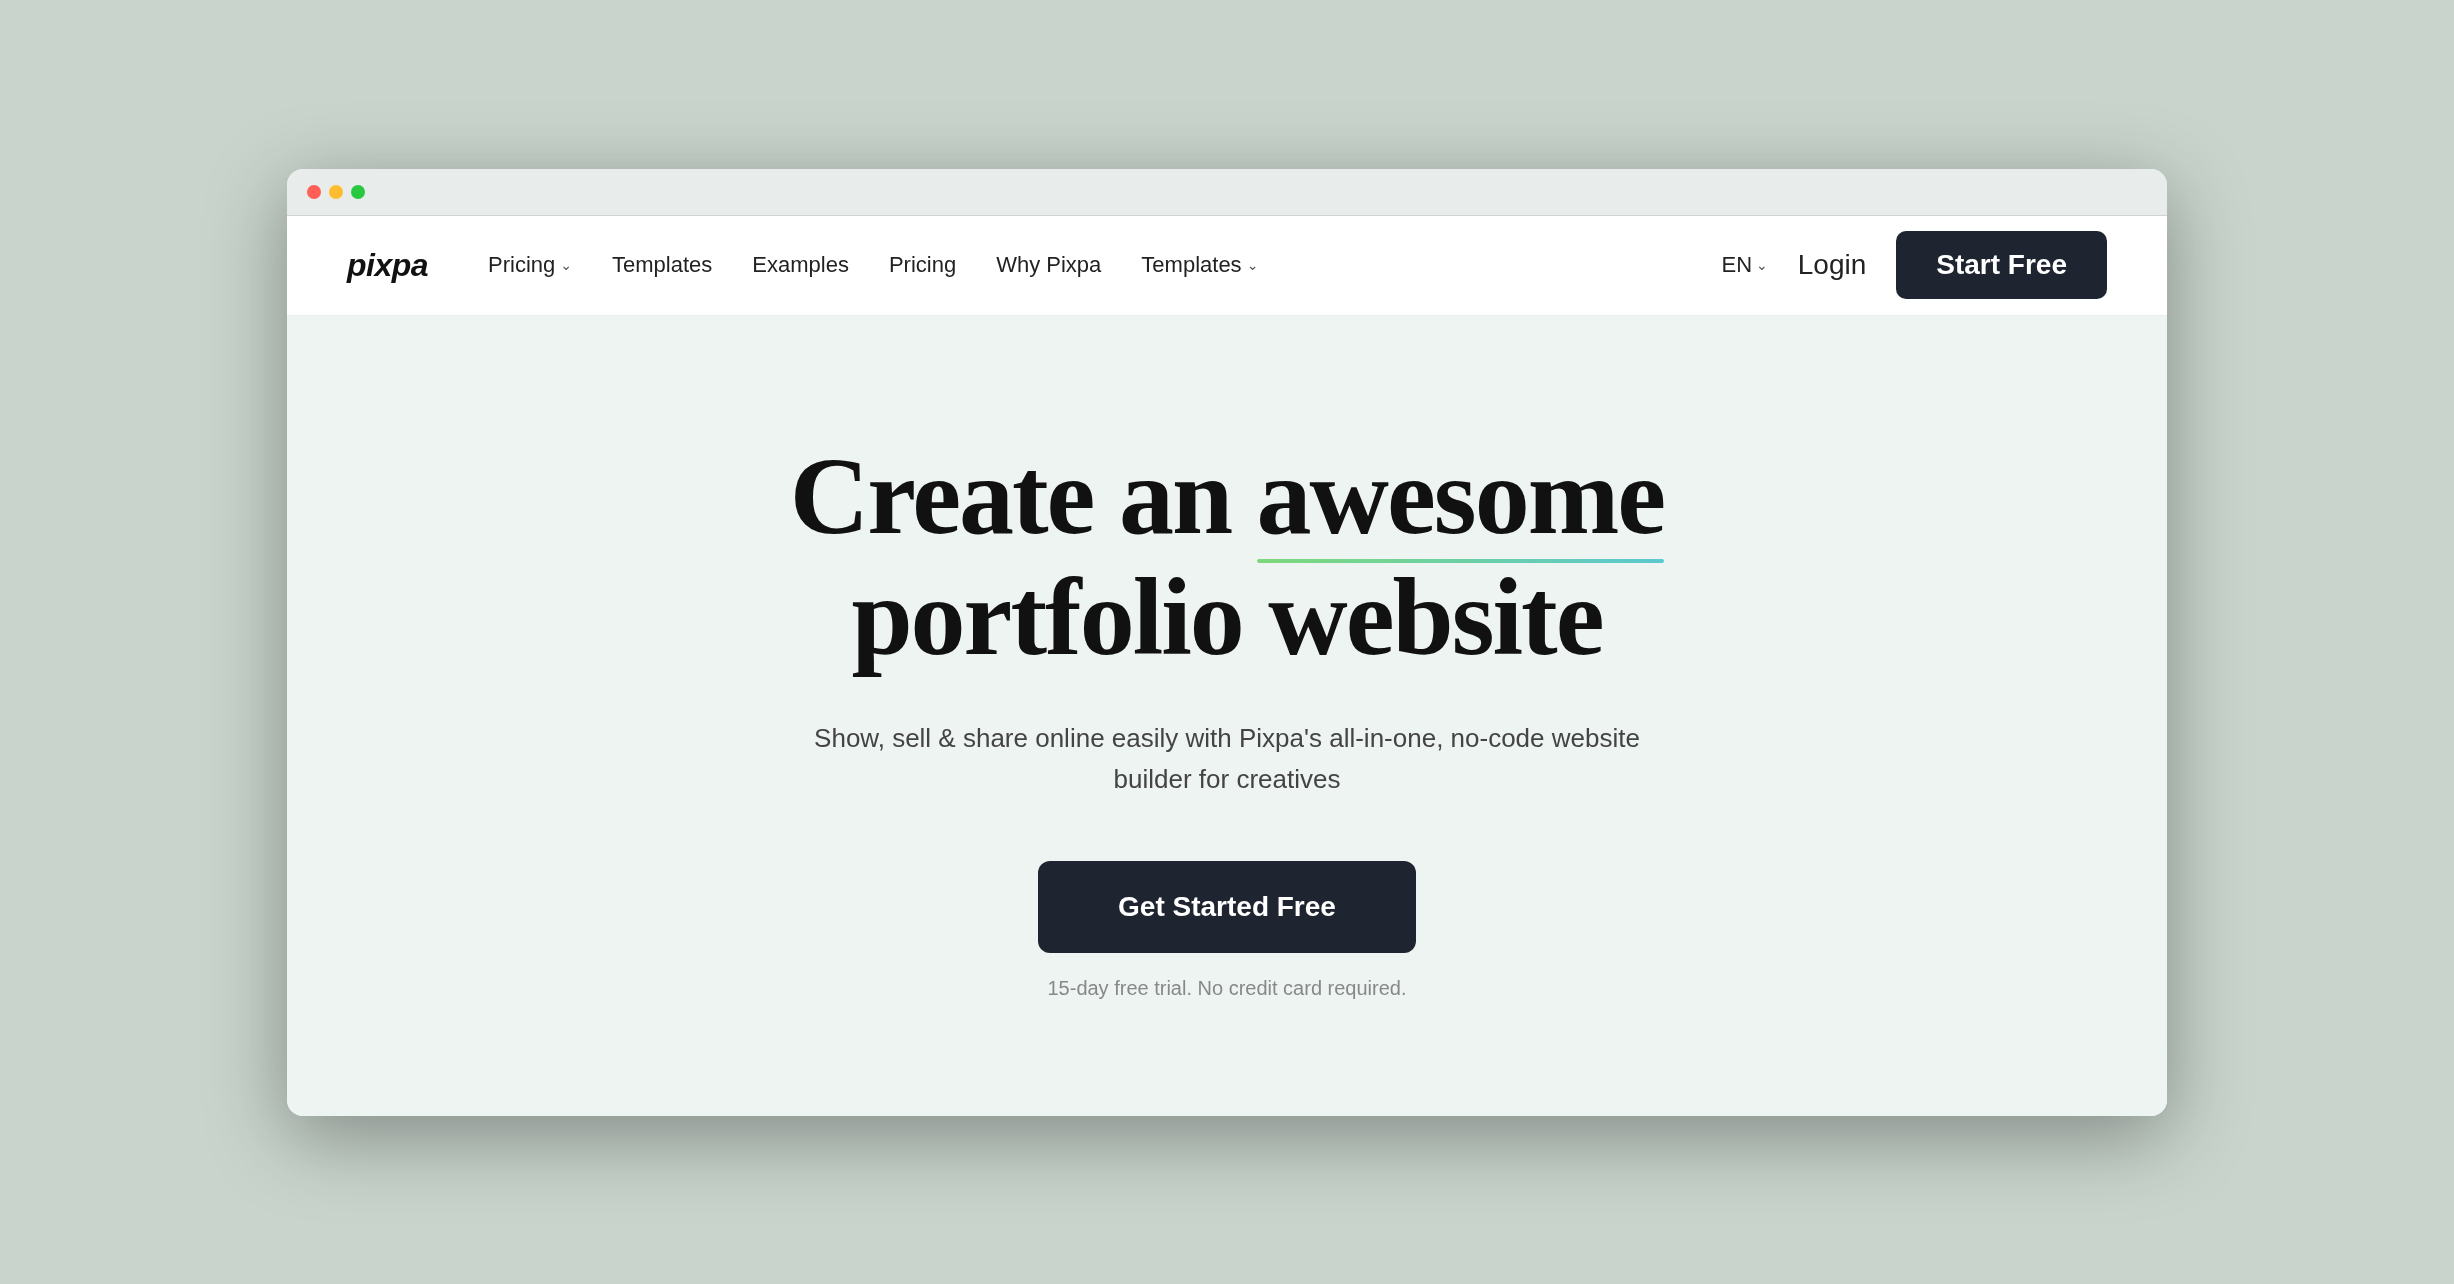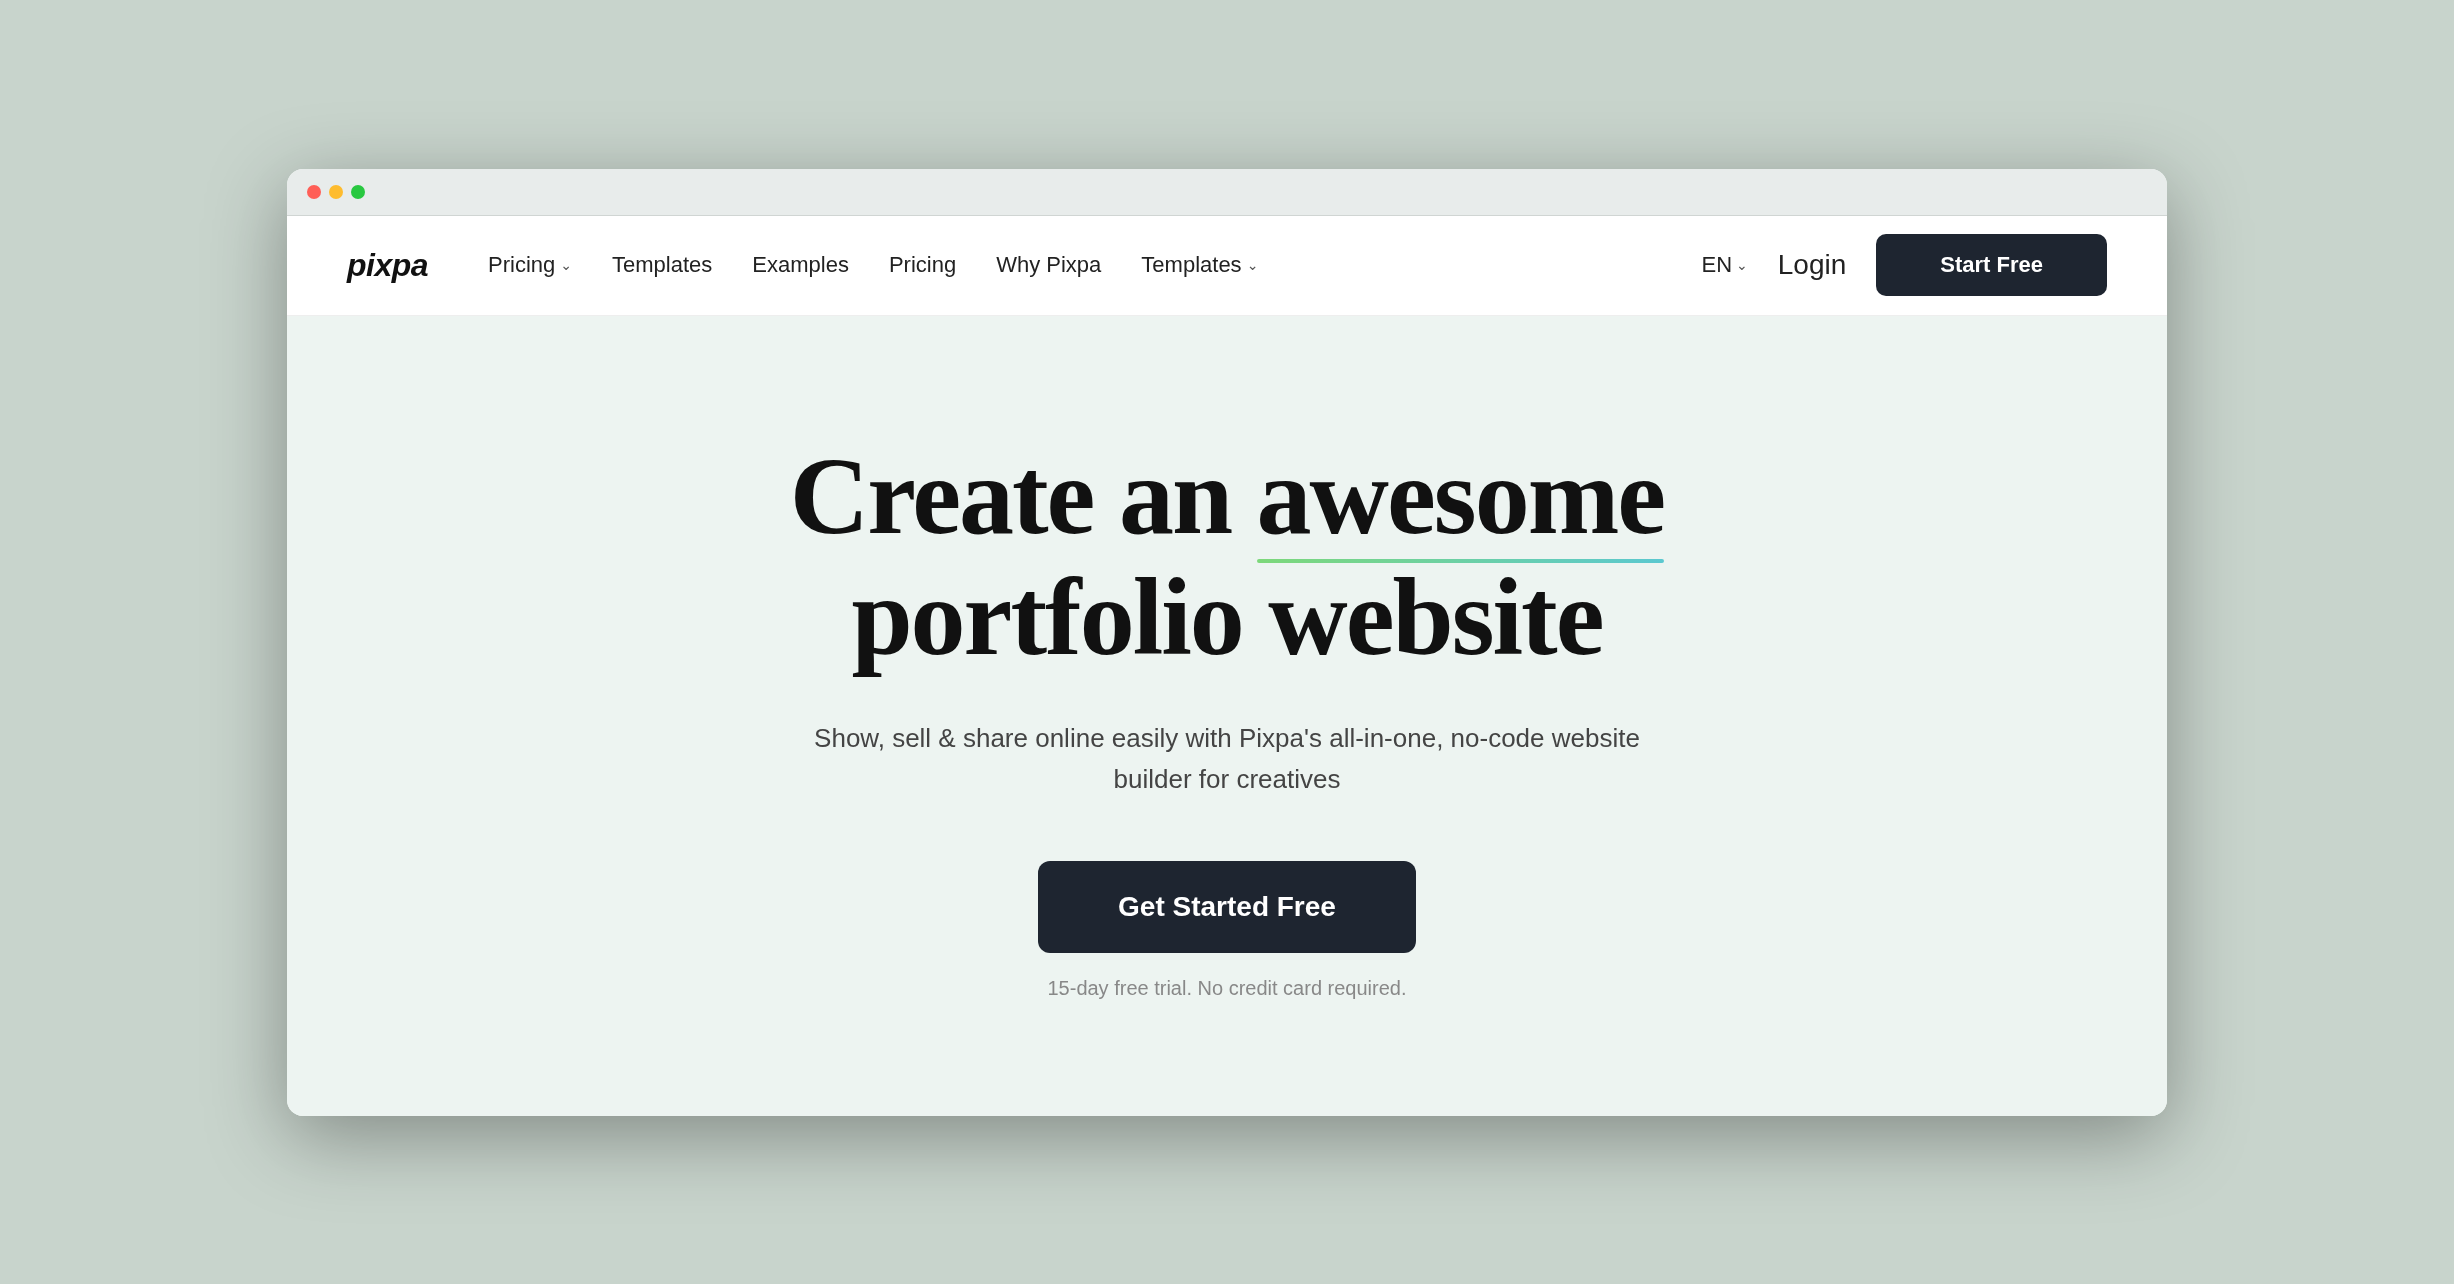--- a/index.html
+++ b/index.html
@@ -114,23 +114,23 @@
     .nav-login {
       font-size: 28px;
       color: #222;
       cursor: pointer;
       text-decoration: none;
     }
 
     .btn-start {
       background: #1e2530;
       color: #ffffff;
-      padding: 18px 64px;
+      padding: 18px 40px;
       border-radius: 10px;
-      font-size: 22px;
+      font-size: 28px;
       font-weight: 600;
       cursor: pointer;
       border: none;
       white-space: nowrap;
     }
 
     
     .hero {
       display: flex;
       flex-direction: column;

